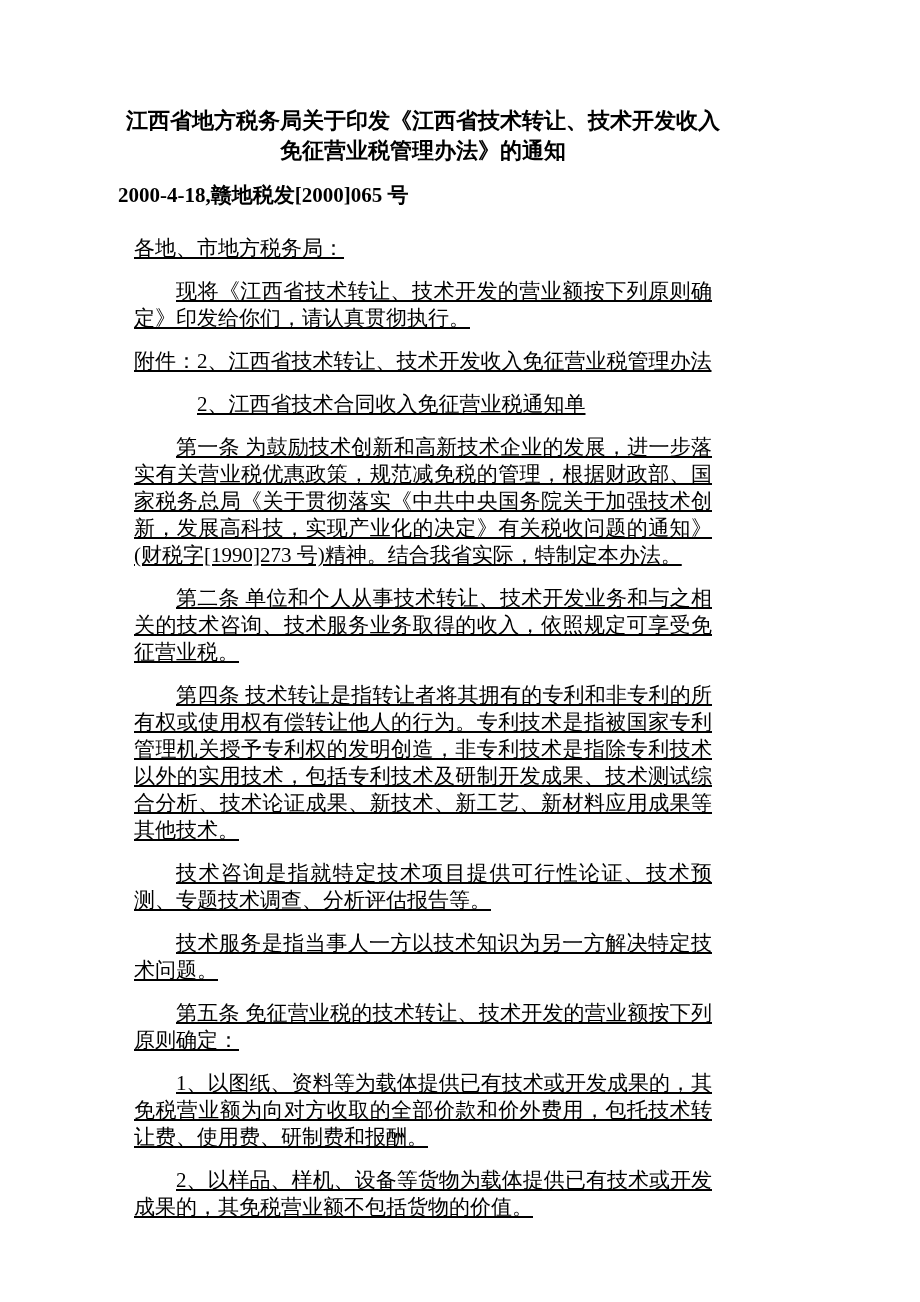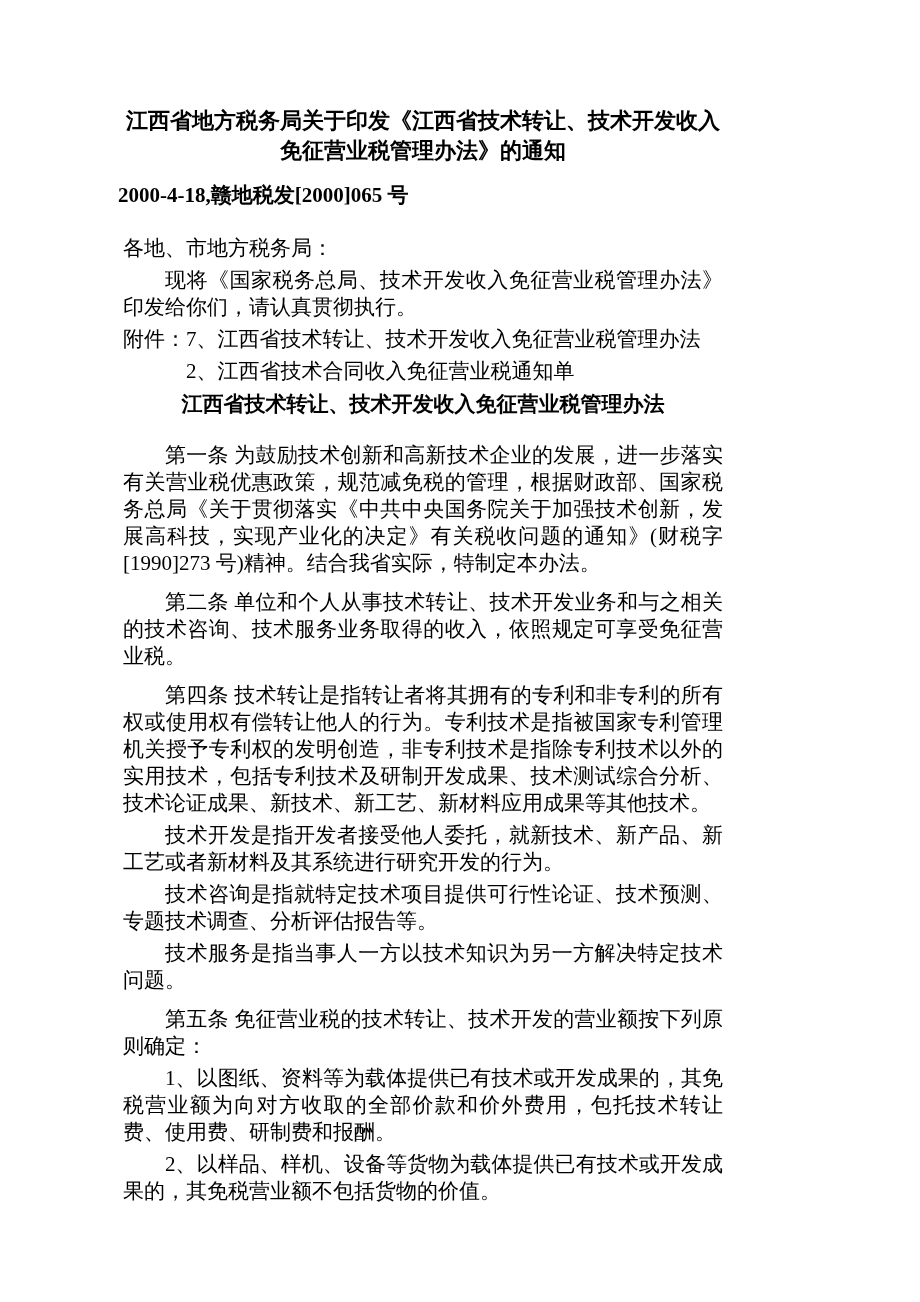--- a/index.html
+++ b/index.html
@@ -29,22 +29,23 @@
   }
   .doc-number {
     font-size: 21px;
     line-height: 27px;
     font-weight: bold;
     margin: 0 0 26px 0;
   }
   p.para {
     font-size: 21px;
     line-height: 27px;
-    margin: 5px;
+    margin: 16px;
     text-align: justify;
+    text-decoration: underline;
   }
   p.indent {
     text-indent: 2em;
   }
   p.attach-cont {
     padding-left: 63px; 
   }
   .section-heading {
     font-size: 21px;
     line-height: 27px;
@@ -60,36 +61,34 @@
 <body>
 
 <div class="page">
 
   <h1 class="doc-title">江西省地方税务局关于印发《江西省技术转让、技术开发收入免征营业税管理办法》的通知</h1>
 
   <p class="doc-number">2000-4-18,赣地税发[2000]065 号</p>
 
   <p class="para">各地、市地方税务局：</p>
 
-  <p class="para indent">现将《国家税务总局、技术开发收入免征营业税管理办法》印发给你们，请认真贯彻执行。</p>
+  <p class="para indent">现将《江西省技术转让、技术开发的营业额按下列原则确定》印发给你们，请认真贯彻执行。</p>
 
-  <p class="para">附件：7、江西省技术转让、技术开发收入免征营业税管理办法</p>
+  <p class="para">附件：2、江西省技术转让、技术开发收入免征营业税管理办法</p>
 
   <p class="para attach-cont">2、江西省技术合同收入免征营业税通知单</p>
 
-  <h2 class="section-heading">江西省技术转让、技术开发收入免征营业税管理办法</h2>
 
   <p class="para indent">第一条 为鼓励技术创新和高新技术企业的发展，进一步落实有关营业税优惠政策，规范减免税的管理，根据财政部、国家税务总局《关于贯彻落实《中共中央国务院关于加强技术创新，发展高科技，实现产业化的决定》有关税收问题的通知》(财税字[1990]273 号)精神。结合我省实际，特制定本办法。</p>
 
   <p class="para indent gap">第二条 单位和个人从事技术转让、技术开发业务和与之相关的技术咨询、技术服务业务取得的收入，依照规定可享受免征营业税。</p>
 
 
   <p class="para indent gap">第四条 技术转让是指转让者将其拥有的专利和非专利的所有权或使用权有偿转让他人的行为。专利技术是指被国家专利管理机关授予专利权的发明创造，非专利技术是指除专利技术以外的实用技术，包括专利技术及研制开发成果、技术测试综合分析、技术论证成果、新技术、新工艺、新材料应用成果等其他技术。</p>
 
-  <p class="para indent">技术开发是指开发者接受他人委托，就新技术、新产品、新工艺或者新材料及其系统进行研究开发的行为。</p>
 
   <p class="para indent">技术咨询是指就特定技术项目提供可行性论证、技术预测、专题技术调查、分析评估报告等。</p>
 
   <p class="para indent">技术服务是指当事人一方以技术知识为另一方解决特定技术问题。</p>
 
 
   <p class="para indent gap">第五条 免征营业税的技术转让、技术开发的营业额按下列原则确定：</p>
 
   <p class="para indent">1、以图纸、资料等为载体提供已有技术或开发成果的，其免税营业额为向对方收取的全部价款和价外费用，包托技术转让费、使用费、研制费和报酬。</p>
 

